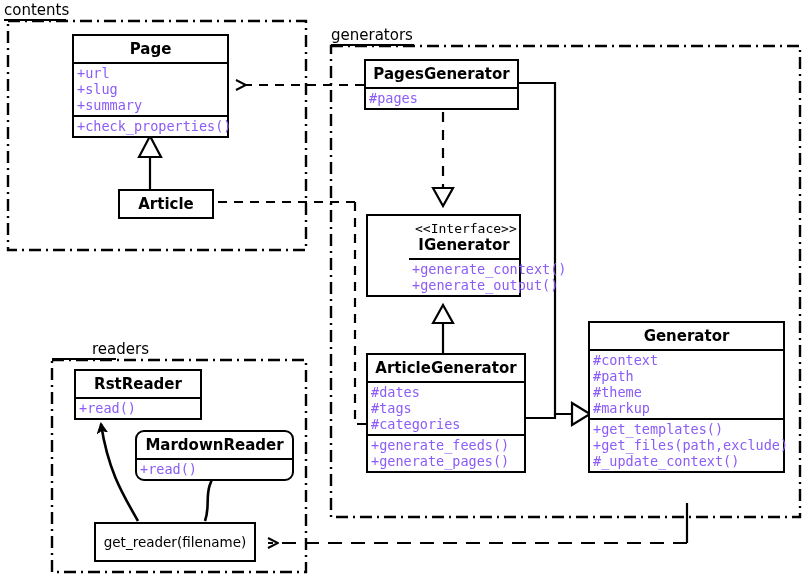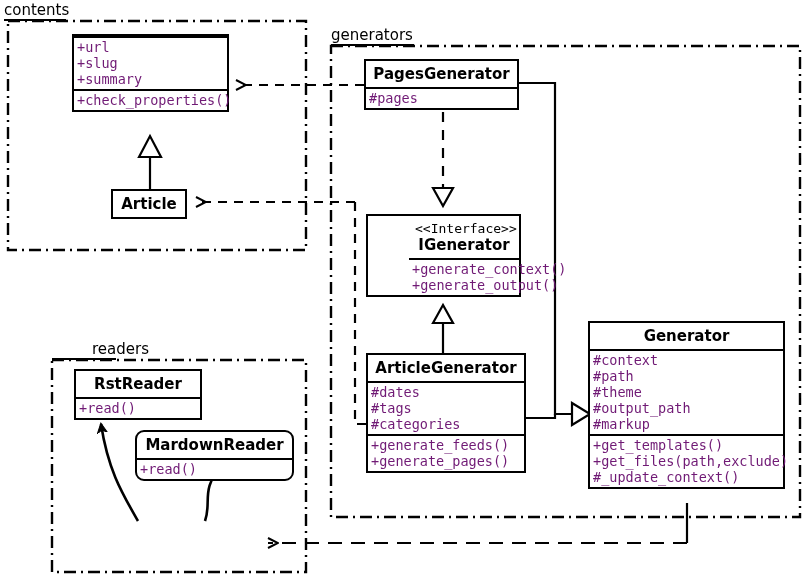--- a/index.html
+++ b/index.html
@@ -59,21 +59,21 @@
   }
   .cls-sep {
     border-top: 2px solid #000;
   }
   .cls-compartment {
     box-sizing: border-box;
     padding: 1px 3px 2px 3px;
     font-family: "DejaVu Sans Mono", monospace;
     font-size: 13.5px;
     line-height: 16px;
-    color: #701a75;
+    color: #8b5cf6;
     white-space: nowrap;
   }
   .cls-compartment div {
     white-space: nowrap;
   }
   
   .fnbox {
     position: absolute;
     box-sizing: border-box;
     border: 2px solid #000;
@@ -147,31 +147,32 @@
 
     <path d="M150,190 L150,157" fill="none" stroke="#000" stroke-width="2.2"></path>
     <path d="M139,157 L150,136 L161,157 Z" fill="#fff" stroke="#000" stroke-width="2.2"></path>
   </svg>
 
   <div class="pkg-label" style="left:4px;  top:2px;">contents</div>
   <div class="pkg-label" style="left:331px; top:27px;">generators</div>
   <div class="pkg-label" style="left:52px;  top:341px;margin-left:40px;">readers</div>
 
   <div class="cls" style="left:72px; top:34px; width:157px;">
+    <div class="cls-name">Page</div>
     <div class="cls-compartment cls-sep">
       <div>+url</div>
       <div>+slug</div>
       <div>+summary</div>
     </div>
     <div class="cls-compartment cls-sep">
       <div>+check_properties()</div>
     </div>
   </div>
 
-  <div class="cls" style="left:111px; top:189px; width:76px;">
+  <div class="cls" style="left:118px; top:189px; width:96px;">
     <div class="cls-name">Article</div>
   </div>
 
   <div class="cls" style="left:364px; top:59px; width:155px;">
     <div class="cls-name">PagesGenerator</div>
     <div class="cls-compartment cls-sep">
       <div>#pages</div>
     </div>
   </div>
 
@@ -198,21 +199,20 @@
       <div>+generate_pages()</div>
     </div>
   </div>
 
   <div class="cls" style="left:588px; top:321px; width:197px;">
     <div class="cls-name">Generator</div>
     <div class="cls-compartment cls-sep">
       <div>#context</div>
       <div>#path</div>
       <div>#theme</div>
-      <div>#output_path</div>
       <div>#markup</div>
     </div>
     <div class="cls-compartment cls-sep">
       <div>+get_templates()</div>
       <div>+get_files(path,exclude)</div>
       <div>#_update_context()</div>
     </div>
   </div>
 
   <div class="cls" style="left:74px; top:369px; width:128px;">
@@ -222,14 +222,17 @@
     </div>
   </div>
 
   <div class="cls" style="left:135px; top:430px; width:159px;border-radius:9px;">
     <div class="cls-name">MardownReader</div>
     <div class="cls-compartment cls-sep">
       <div>+read()</div>
     </div>
   </div>
 
+  <div class="fnbox" style="left:94px; top:522px; width:162px; height:40px;">
+    <span>get_reader(filename)</span>
+  </div>
 
 </div>
 
 </body></html>

